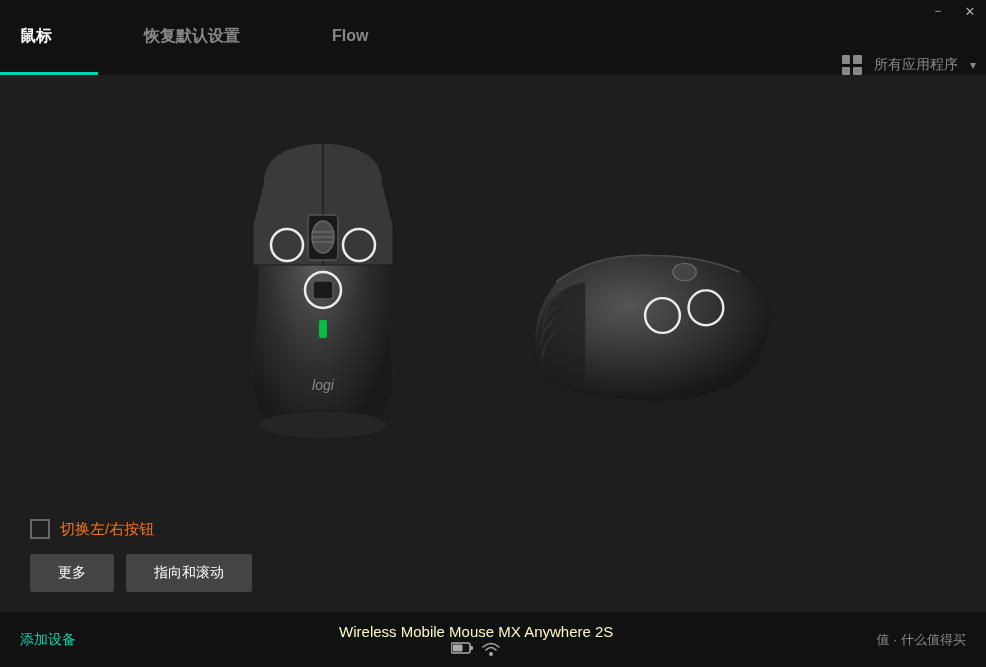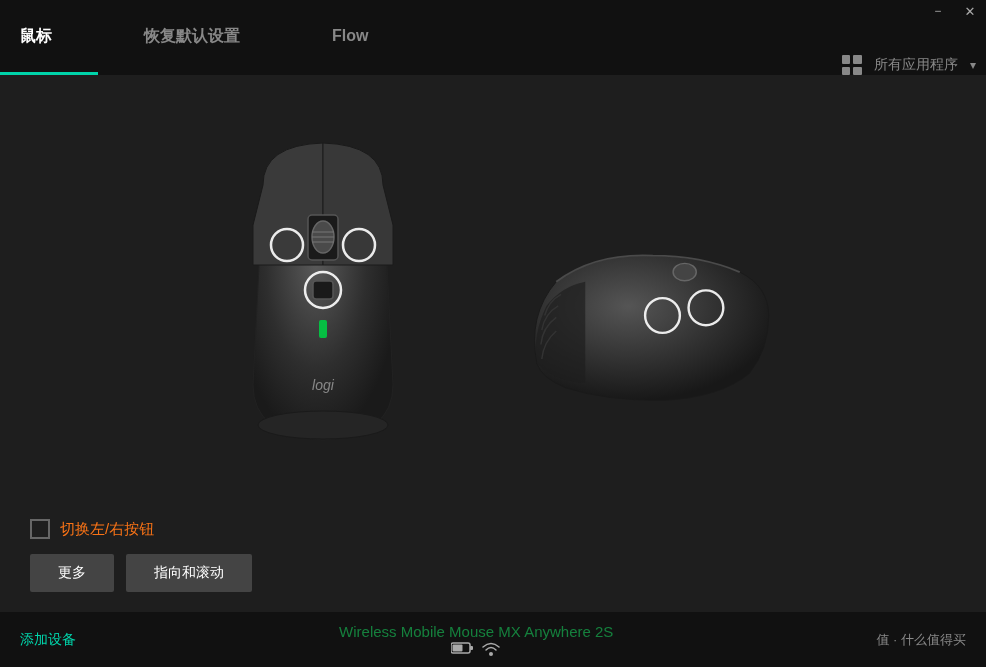--- a/index.html
+++ b/index.html
@@ -172,21 +172,21 @@
       justify-content: space-between;
       padding: 0 20px;
     }
     .add-device {
       color: #00d4aa;
       font-size: 14px;
       cursor: pointer;
     }
     .device-name {
       font-size: 15px;
-      color: #15803d;
+      color: #fef9c3;
       display: flex;
       flex-direction: column;
       align-items: center;
     }
     .device-icons {
       display: flex;
       gap: 8px;
       align-items: center;
     }
     .watermark {

